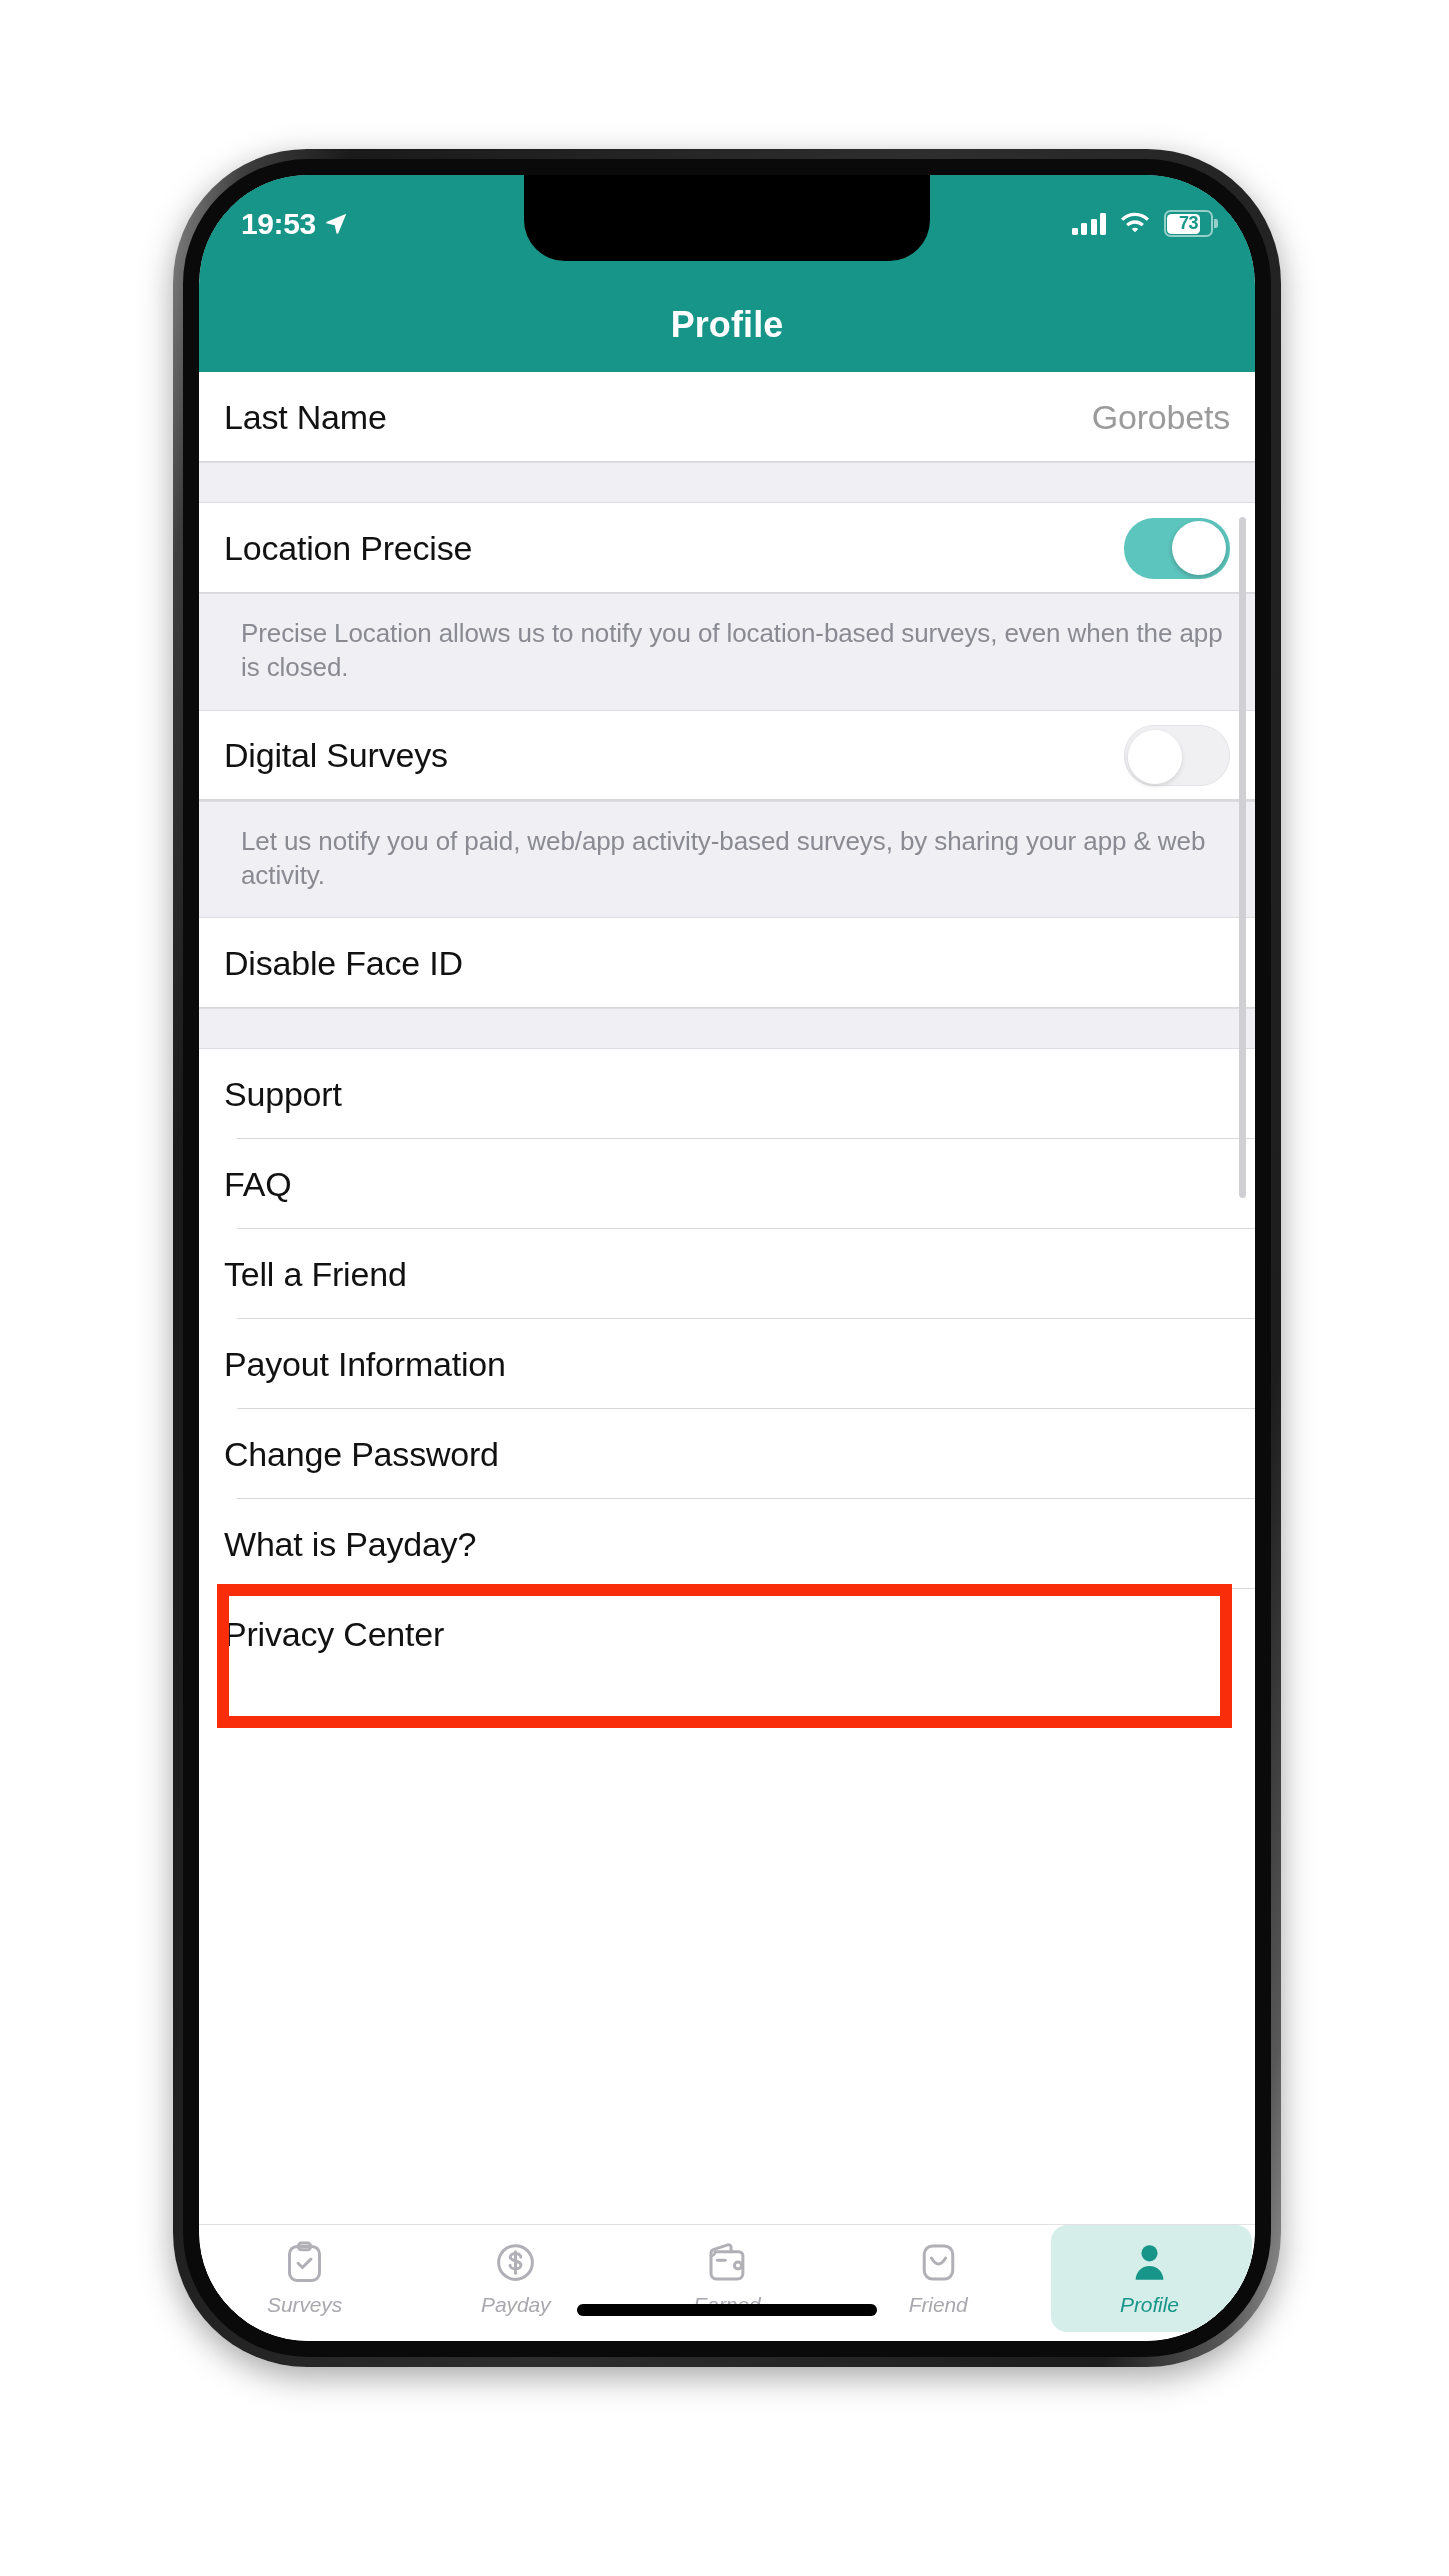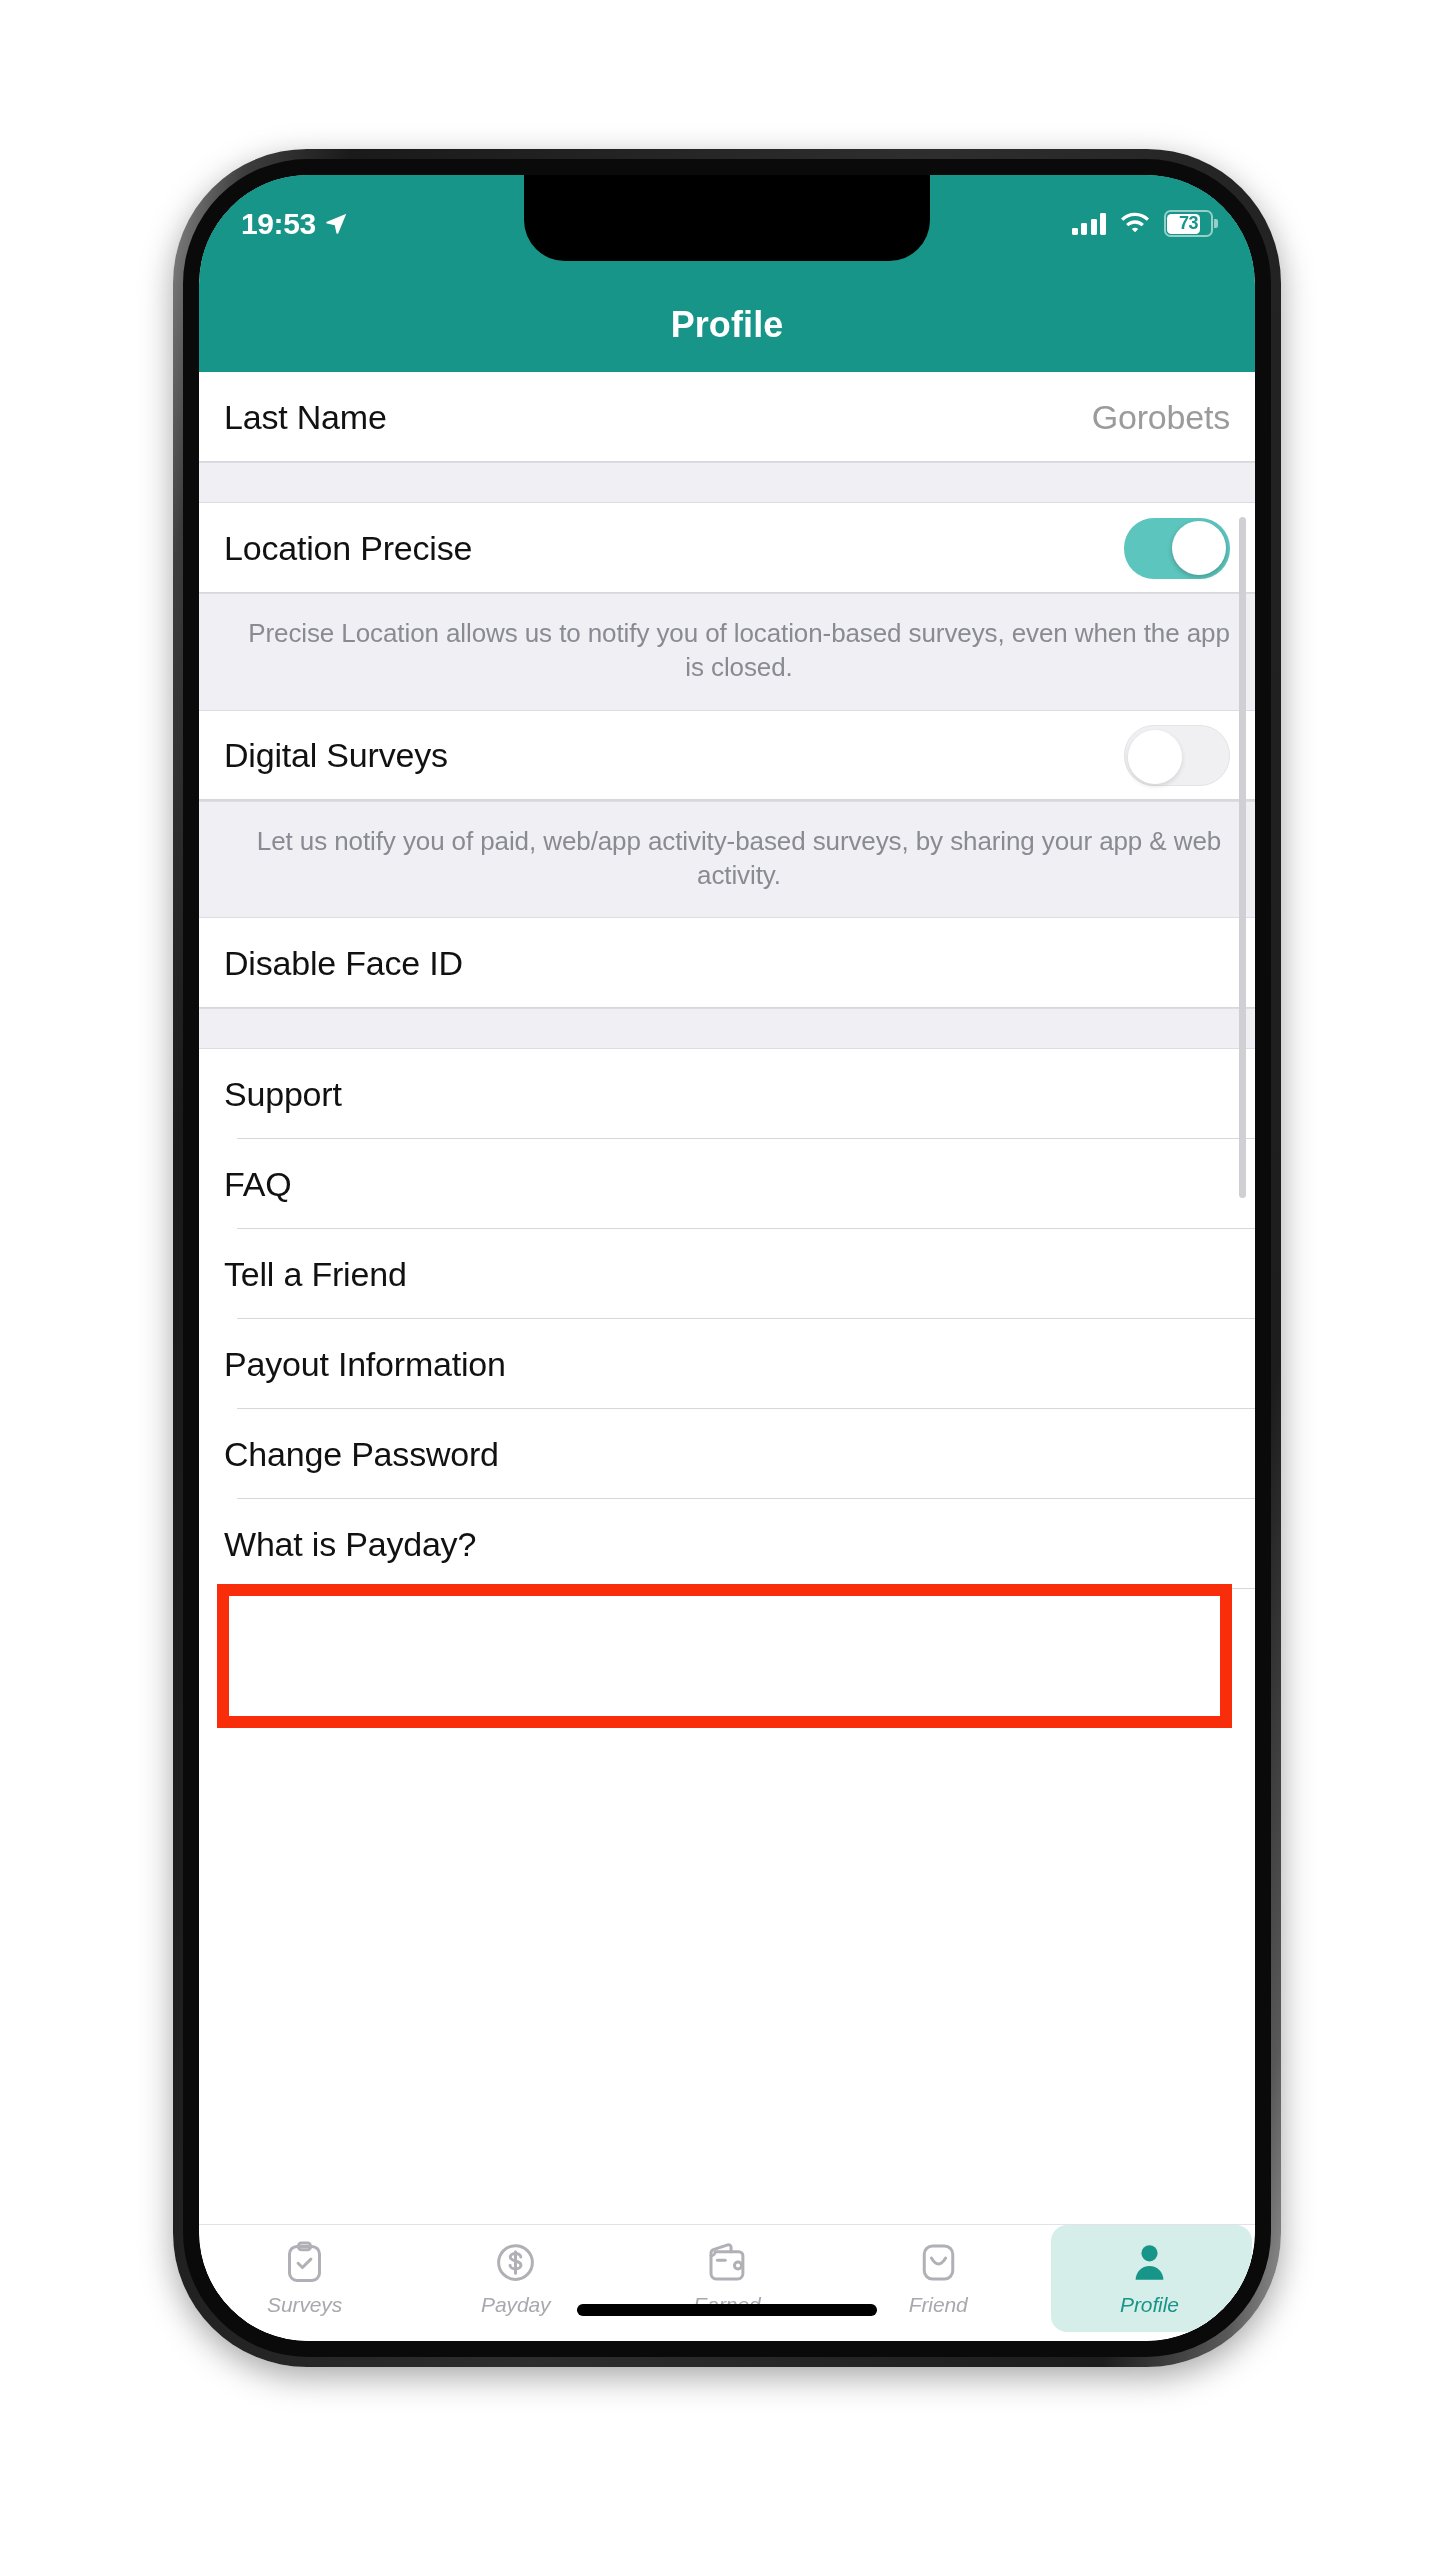--- a/index.html
+++ b/index.html
@@ -206,21 +206,20 @@
     position: absolute;
     left: 0; right: 0; bottom: 0;
     height: 1.4px;
     background: #d8d8dc;
   }
   .footnote {
     background: #efeff4;
     border-top: 1.4px solid #dcdce2;
     border-bottom: 1.4px solid #dcdce2;
     padding: 22px 18px 25px 42px;
-    text-align: center;
     color: #8a8a92;
     font-size: 26px;
     line-height: 1.32;
     letter-spacing: -0.1px;
   }
 
   
   .toggle {
     margin-left: auto;
     width: 106px; height: 61px;
@@ -421,20 +420,23 @@
         <div class="row">
           <span class="row-label">Change Password</span>
           <span class="hairline"></span>
         </div>
 
         <div class="row">
           <span class="row-label">What is Payday?</span>
           <span class="hairline"></span>
         </div>
 
+        <div class="row">
+          <span class="row-label">Privacy Center</span>
+        </div>
 
         <div class="scrollbar"></div>
       </div>
 
       <div class="tabbar">
 
         <div class="tab">
           <span class="ico">
             <svg width="45" height="45" viewBox="0 0 24 24" fill="none" stroke="#b0b0b6" stroke-width="1.6" stroke-linecap="round" stroke-linejoin="round">
               <rect x="4" y="3.4" width="16" height="18.2" rx="4"></rect>

